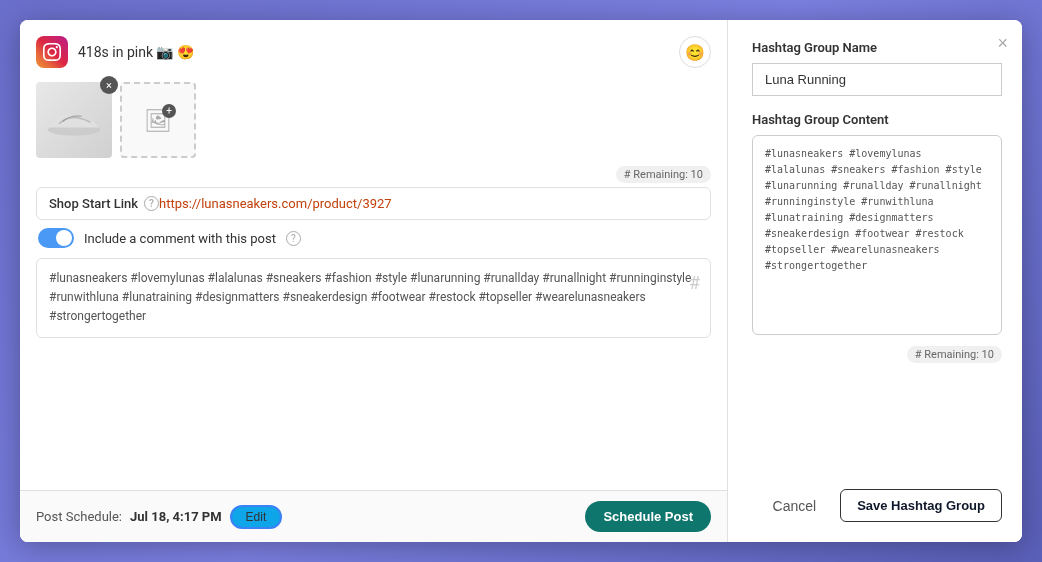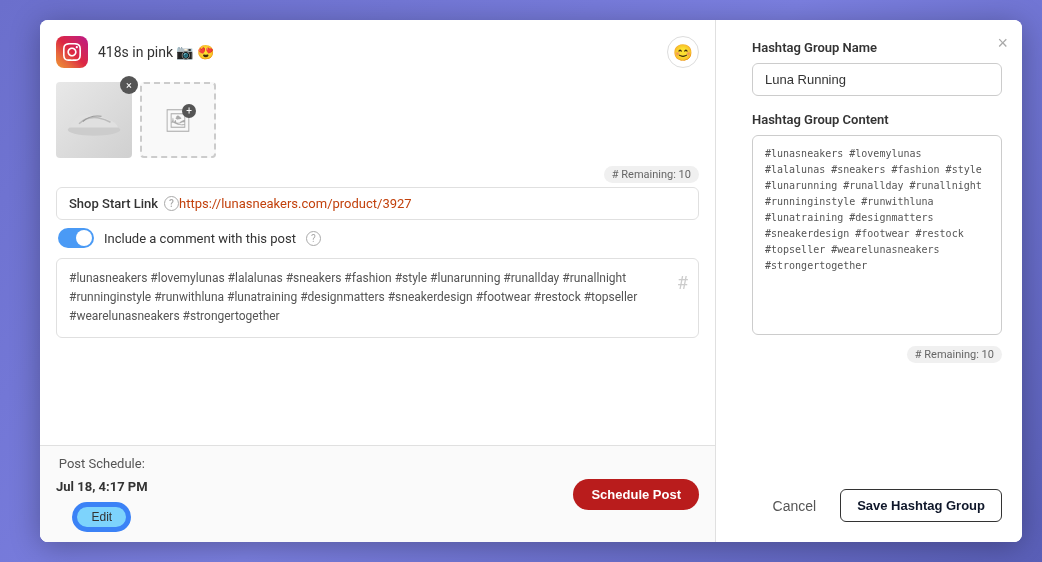--- a/index.html
+++ b/index.html
@@ -18,26 +18,25 @@
       background: linear-gradient(135deg, #6b6fcc 0%, #7b7fe0 50%, #5a5fb8 100%);
     }
 
     .main-container {
       position: absolute;
       top: 20px;
       left: 20px;
       right: 20px;
       bottom: 20px;
       display: flex;
-      gap: 16px;
+      gap: 4px;
       background: #fff;
       border-radius: 8px;
       box-shadow: 0 4px 30px rgba(0,0,0,0.3);
       overflow: hidden;
-      margin-left: 20px;
     }
 
     
     .left-panel {
       flex: 1;
       display: flex;
       flex-direction: column;
       border-right: 1px solid #e0e0e0;
       background: #fff;
     }
@@ -254,39 +253,38 @@
       border-top: 1px solid #e0e0e0;
       background: #fafafa;
     }
 
     .schedule-info {
       display: flex;
       align-items: center;
       gap: 8px;
       font-size: 13px;
       color: #555;
-      flex-direction: column;
     }
 
     .schedule-info strong {
       color: #333;
     }
 
     .edit-btn {
-      border: 5px solid #3b82f6;
+      border: 2px solid #3b82f6;
       border-radius: 20px;
-      background: #7dd3fc;
+      background: #0ea5e9;
       padding: 3px 14px;
       font-size: 12px;
       cursor: pointer;
       color: #333;
     }
 
     .schedule-post-btn {
-      background: #b91c1c;
+      background: #0f766e;
       color: white;
       border: none;
       border-radius: 20px;
       padding: 8px 18px;
       font-size: 13px;
       font-weight: 600;
       cursor: pointer;
     }
 
     
@@ -321,21 +319,21 @@
     .form-label {
       font-size: 13px;
       font-weight: 600;
       color: #333;
       margin-bottom: 8px;
     }
 
     .form-input {
       width: 100%;
       border: 1px solid #ccc;
-      border-radius: 6px;
+      border-radius: 0;
       padding: 8px 12px;
       font-size: 13px;
       color: #333;
       margin-bottom: 16px;
       outline: none;
     }
 
     .form-textarea {
       width: 100%;
       border: 1px solid #ccc;

